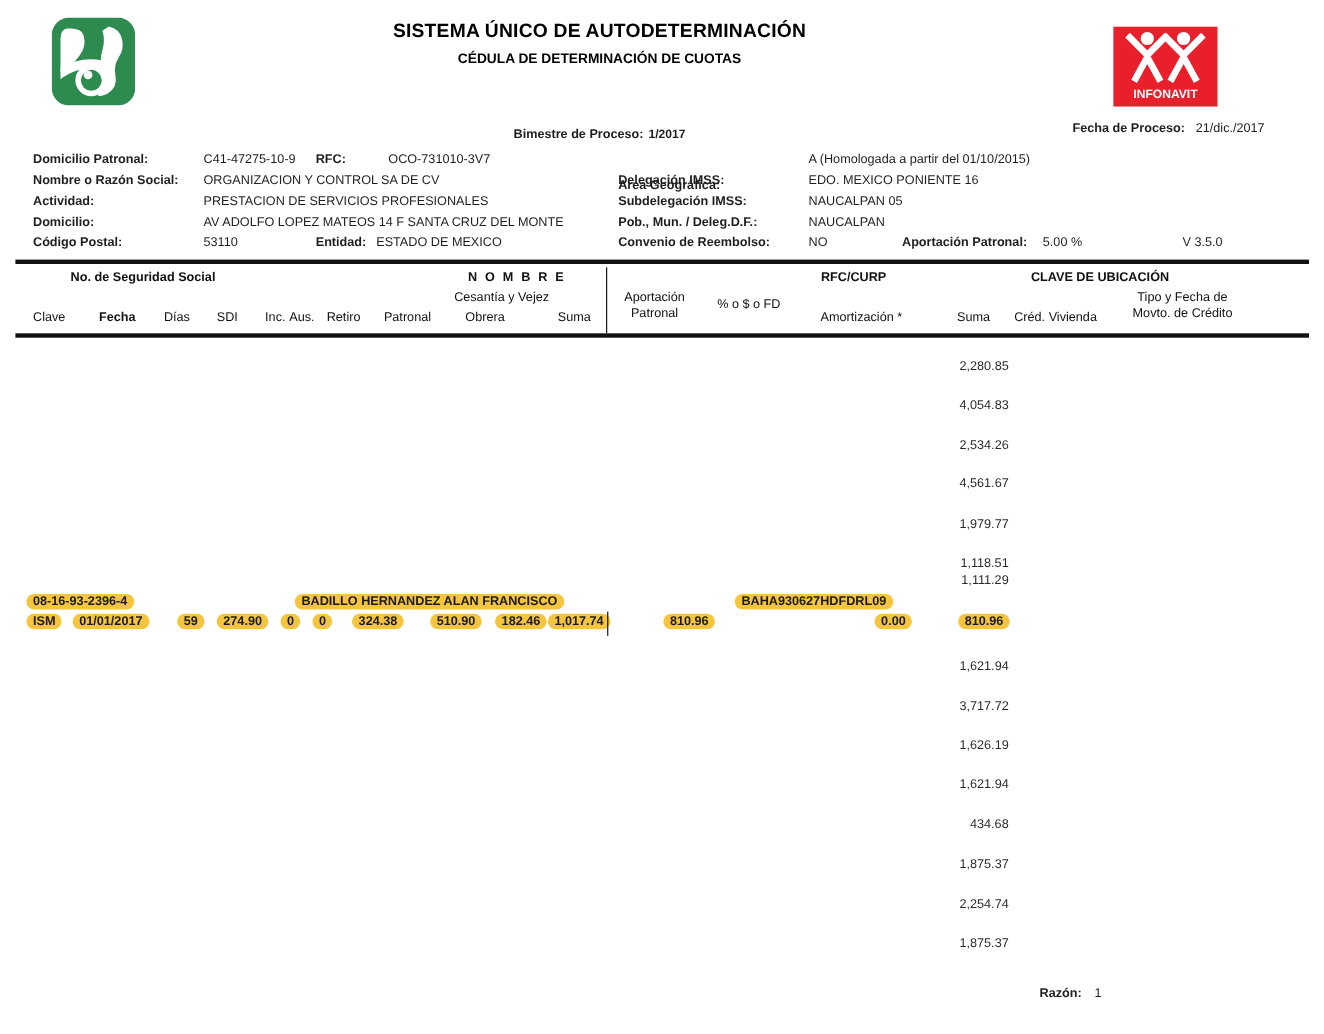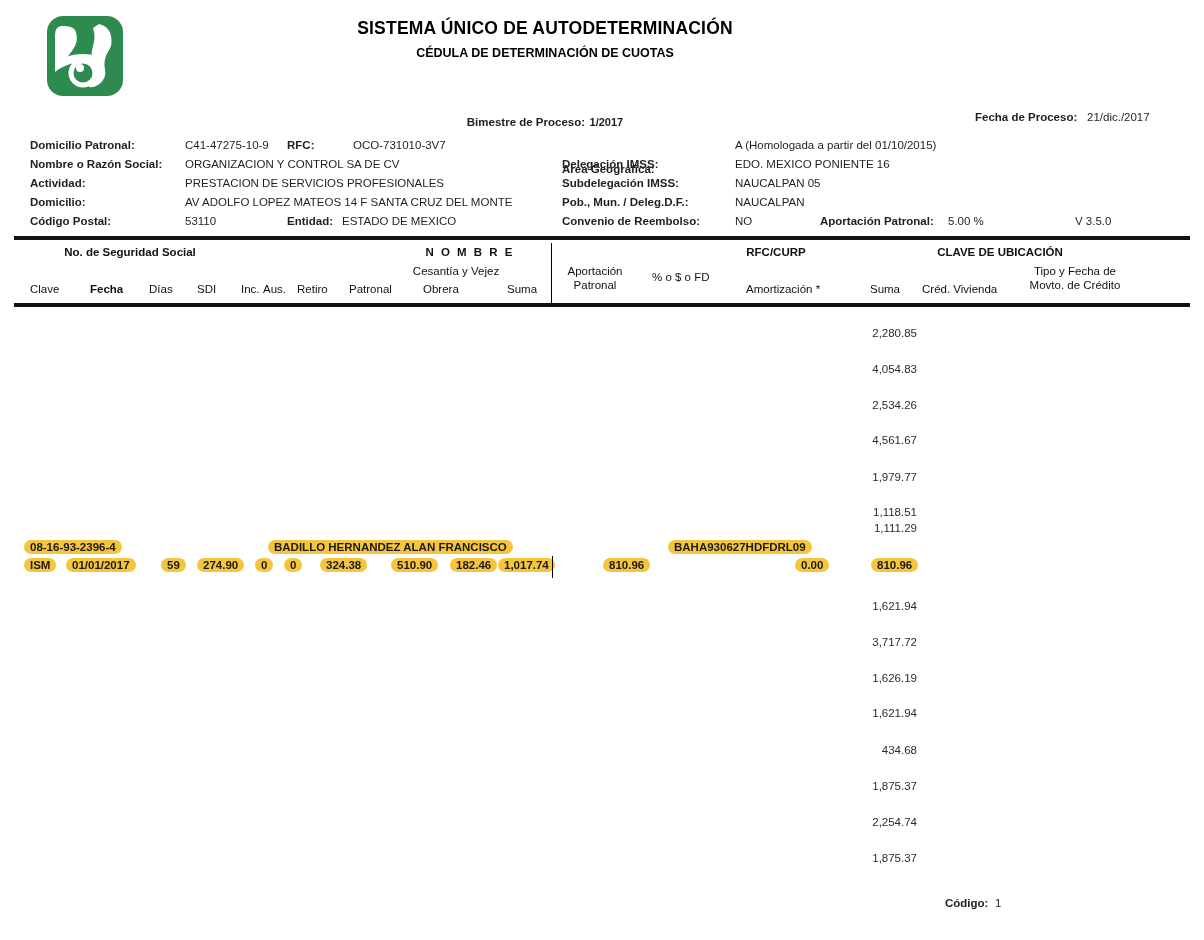--- a/index.html
+++ b/index.html
@@ -43,20 +43,34 @@
       <circle cx="36" cy="57" r="12" fill="none" stroke="#ffffff" stroke-width="5"></circle>
       <circle cx="33" cy="52" r="4" fill="#ffffff"></circle>
     </svg>
   </div>
 
   <div class="abs center" style="left:190px;top:18px;width:710px;">
     <div class="title">SISTEMA ÚNICO DE AUTODETERMINACIÓN</div>
     <div class="sub" style="margin-top:7px;">CÉDULA DE DETERMINACIÓN DE CUOTAS</div>
   </div>
 
+  <div class="abs" style="left:1012px;top:24px;">
+    <svg width="95" height="73" viewBox="0 0 95 73">
+      <rect width="95" height="73" fill="#e9202c"></rect>
+      <g stroke="#ffffff" stroke-width="6" fill="none">
+        <polyline points="13,8 31,26 49,8"></polyline>
+        <polyline points="19,50 31,28 43,50"></polyline>
+        <polyline points="46,8 64,26 82,8"></polyline>
+        <polyline points="52,50 64,28 76,50"></polyline>
+      </g>
+      <circle cx="31" cy="11" r="6" fill="#ffffff"></circle>
+      <circle cx="64" cy="11" r="6" fill="#ffffff"></circle>
+      <text x="47.5" y="65" text-anchor="middle" font-size="11" font-weight="bold" font-family="Liberation Sans, sans-serif" fill="#ffffff">INFONAVIT</text>
+    </svg>
+  </div>
 
   <div class="abs center" style="left:190px;top:112px;width:710px;">
     <span class="lbl" style="position:static;">Bimestre de Proceso:</span>
     <span class="lbl" style="position:static;font-size:11px;">1/2017</span>
   </div>
   <div class="abs lbl" style="left:975px;top:111px;">Fecha de Proceso:</div>
   <div class="abs val" style="left:1087px;top:111px;">21/dic./2017</div>
 
   <div class="abs lbl" style="left:30px;top:139px;">Domicilio Patronal:</div>
   <div class="abs val" style="left:185px;top:139px;">C41-47275-10-9</div>
@@ -157,16 +171,16 @@
     <div class="pill" style="left:320px;top:558px;">324.38</div>
     <div class="pill" style="left:391px;top:558px;">510.90</div>
     <div class="pill" style="left:450px;top:558px;">182.46</div>
     <div class="pill" style="left:498px;top:558px;">1,017.74</div>
     <div class="pill" style="left:603px;top:558px;">810.96</div>
     <div class="pill" style="left:795px;top:558px;">0.00</div>
     <div class="pill" style="left:871px;top:558px;">810.96</div>
     <div class="vdiv" style="left:552px;top:556px;height:22px;"></div>
   </div>
 
-  <div class="abs lbl" style="left:945px;top:897px;">Código:</div>
+  <div class="abs lbl" style="left:945px;top:897px;">Razón:</div>
   <div class="abs val" style="left:995px;top:897px;">1</div>
 
 </div>
 
 </body></html>

